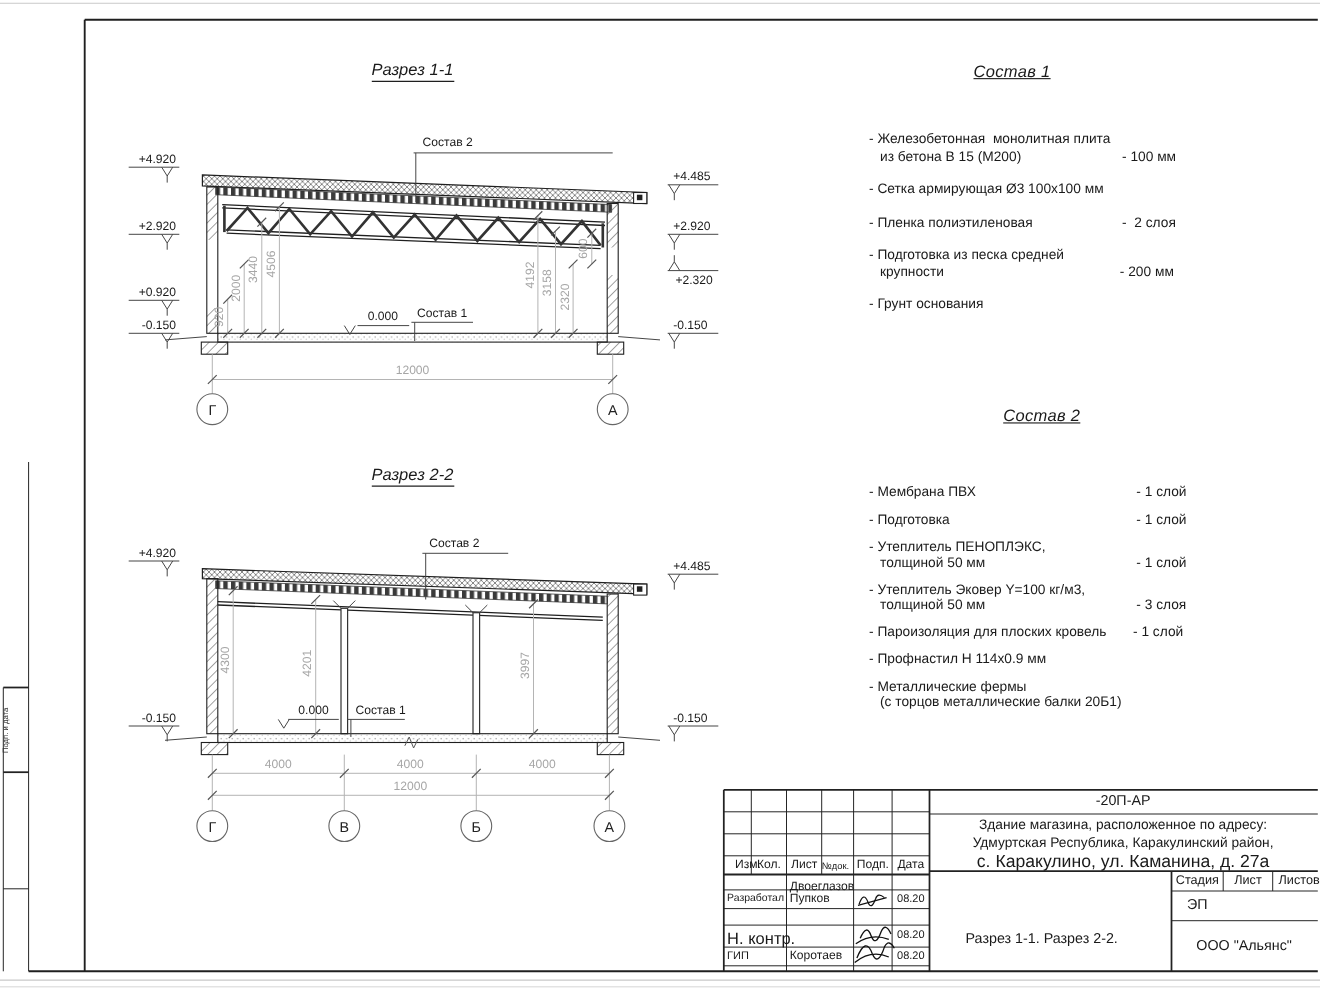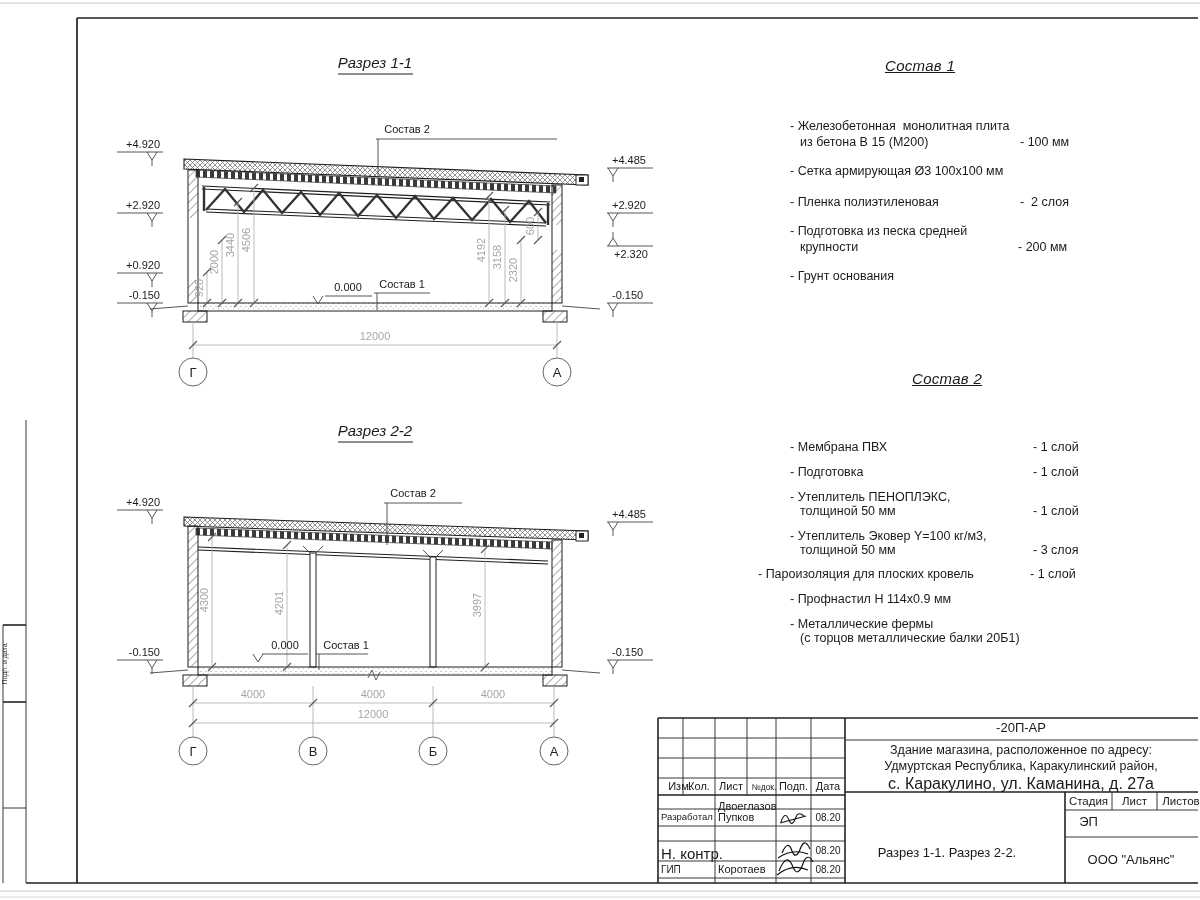--- a/index.html
+++ b/index.html
@@ -414,37 +414,37 @@
   <div class="t it" style="left:790px;top:440px">- Мембрана ПВХ</div>
   <div class="t it" style="left:1033px;top:440px">- 1 слой</div>
   <div class="t it" style="left:790px;top:465px">- Подготовка</div>
   <div class="t it" style="left:1033px;top:465px">- 1 слой</div>
   <div class="t it" style="left:790px;top:490px">- Утеплитель ПЕНОПЛЭКС,</div>
   <div class="t it" style="left:800px;top:504px">толщиной 50 мм</div>
   <div class="t it" style="left:1033px;top:504px">- 1 слой</div>
   <div class="t it" style="left:790px;top:529px">- Утеплитель Эковер Y=100 кг/м3,</div>
   <div class="t it" style="left:800px;top:543px">толщиной 50 мм</div>
   <div class="t it" style="left:1033px;top:543px">- 3 слоя</div>
-  <div class="t it" style="left:758px;top:567px">- Пароизоляция для плоских кровель</div>
+  <div class="t it" style="left:790px;top:567px">- Пароизоляция для плоских кровель</div>
   <div class="t it" style="left:1030px;top:567px">- 1 слой</div>
   <div class="t it" style="left:790px;top:592px">- Профнастил Н 114х0.9 мм</div>
   <div class="t it" style="left:790px;top:617px">- Металлические фермы</div>
   <div class="t it" style="left:800px;top:631px">(с торцов металлические балки 20Б1)</div>
 </div>
 
 <div>
   <div class="t c" style="left:845px;top:721px;width:352px;font-size:13px">-20П-АР</div>
   <div class="t c" style="left:845px;top:743px;width:352px;font-size:12.5px">Здание магазина, расположенное по адресу:</div>
   <div class="t c" style="left:845px;top:759px;width:352px;font-size:12.5px">Удмуртская Республика, Каракулинский район,</div>
   <div class="t c" style="left:845px;top:775px;width:352px;font-size:16px">с. Каракулино, ул. Каманина, д. 27а</div>
 
   <div class="t c" style="left:657px;top:780px;width:46px;font-size:11px">Изм.</div>
   <div class="t c" style="left:683px;top:780px;width:32px;font-size:11px">Кол.</div>
   <div class="t c" style="left:715px;top:780px;width:32px;font-size:11px">Лист</div>
-  <div class="t c" style="left:747px;top:783px;width:34px;font-size:8.5px">№док.</div>
+  <div class="t c" style="left:747px;top:783px;width:15px;font-size:8.5px">№док.</div>
   <div class="t c" style="left:776px;top:780px;width:35px;font-size:11px">Подп.</div>
   <div class="t c" style="left:811px;top:780px;width:34px;font-size:11px">Дата</div>
 
   <div class="t" style="left:661px;top:812px;font-size:9.5px">Разработал</div>
   <div class="t" style="left:718px;top:811px;font-size:11px">Пупков</div>
   <div class="t c" style="left:811px;top:812px;width:34px;font-size:10px">08.20</div>
 
   <div class="t" style="left:661px;top:845px;font-size:15px">Н. контр.</div>
   <div class="t" style="left:718px;top:800px;font-size:11px">Двоеглазов</div>
   <div class="t c" style="left:811px;top:845px;width:34px;font-size:10px">08.20</div>

